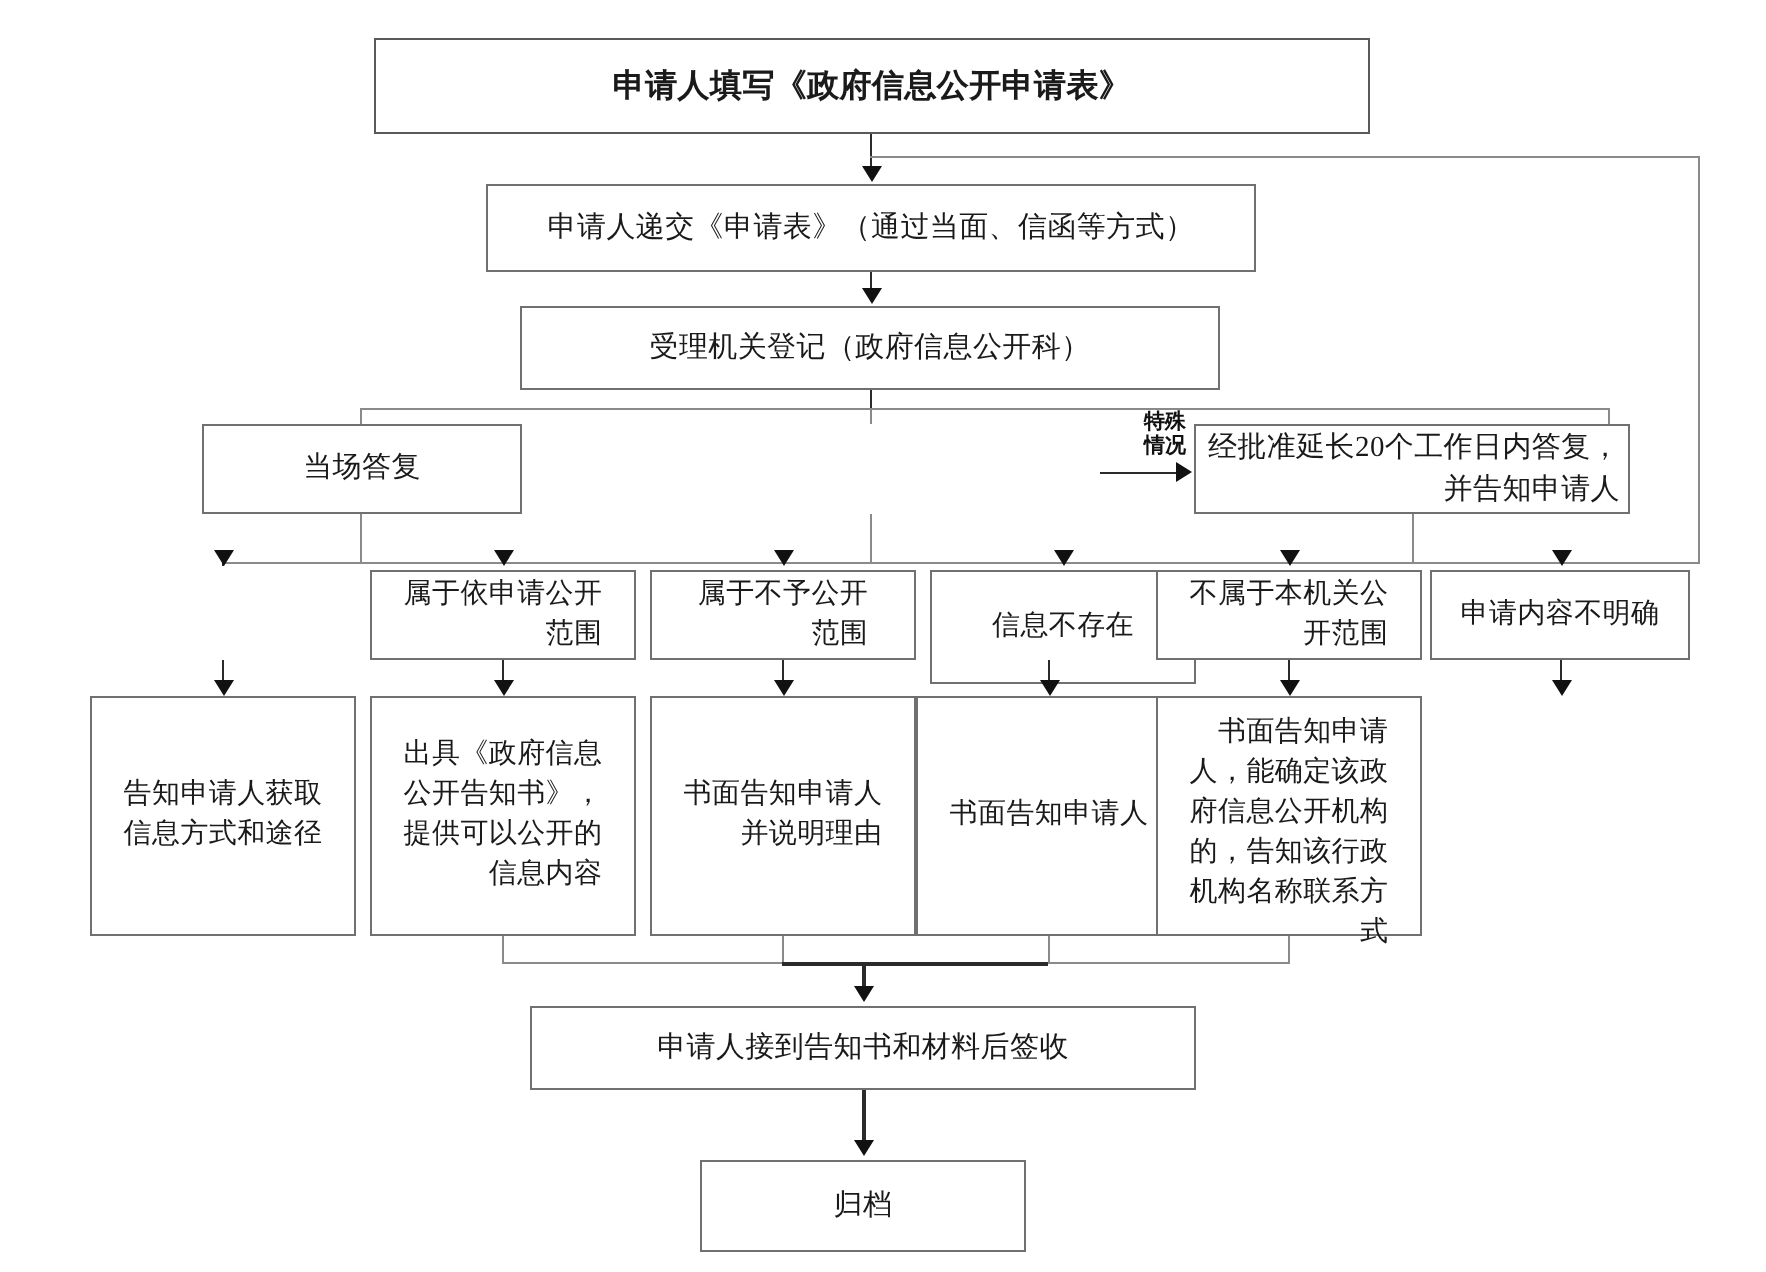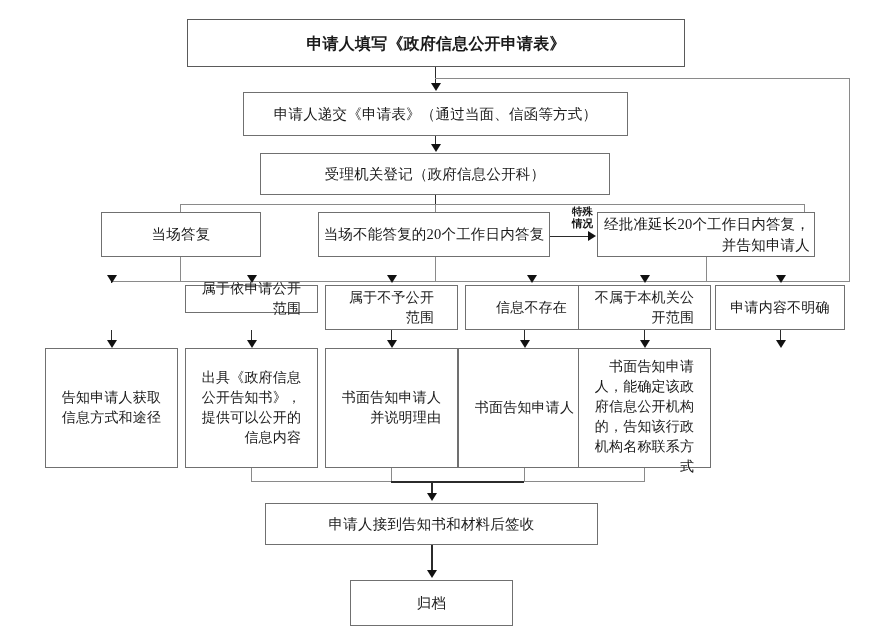--- a/index.html
+++ b/index.html
@@ -86,32 +86,31 @@
 <div id="canvas">
 
   <div class="box strong" style="left:187px; top:19px; width:498px; height:48px;">申请人填写《政府信息公开申请表》</div>
 
   <div class="box" style="left:243px; top:92px; width:385px; height:44px;">申请人递交《申请表》（通过当面、信函等方式）</div>
 
   <div class="box" style="left:260px; top:153px; width:350px; height:42px;">受理机关登记（政府信息公开科）</div>
 
   <div class="box" style="left:101px; top:212px; width:160px; height:45px;">当场答复</div>
 
-  <div class="box" style="left:318px; top:212px; width:232px; height:45px;">当场不能答复的20个工作日内答复</div>
 
   <div class="box" style="left:597px; top:212px; width:218px; height:45px;">经批准延长20个工作日内答复，并告知申请人</div>
 
   <div class="edgelabel" style="left:553px; top:205px; width:40px;">特殊
 情况</div>
 
-  <div class="box small" style="left:185px; top:285px; width:133px; height:28px;">属于依申请公开
+  <div class="box small" style="left:185px; top:285px; width:133px; height:45px;">属于依申请公开
 范围</div>
   <div class="box small" style="left:325px; top:285px; width:133px; height:45px;">属于不予公开
 范围</div>
-  <div class="box small" style="left:465px; top:285px; width:133px; height:45px;">信息不存在</div>
+  <div class="box small" style="left:465px; top:285px; width:133px; height:57px;">信息不存在</div>
   <div class="box small" style="left:578px; top:285px; width:133px; height:45px; left:578px;">不属于本机关公
 开范围</div>
   <div class="box small" style="left:715px; top:285px; width:130px; height:45px;">申请内容不明确</div>
 
   <div class="box small" style="left:45px; top:348px; width:133px; height:120px;">告知申请人获取
 信息方式和途径</div>
   <div class="box small" style="left:185px; top:348px; width:133px; height:120px;">出具《政府信息
 公开告知书》，
 提供可以公开的
 信息内容</div>

